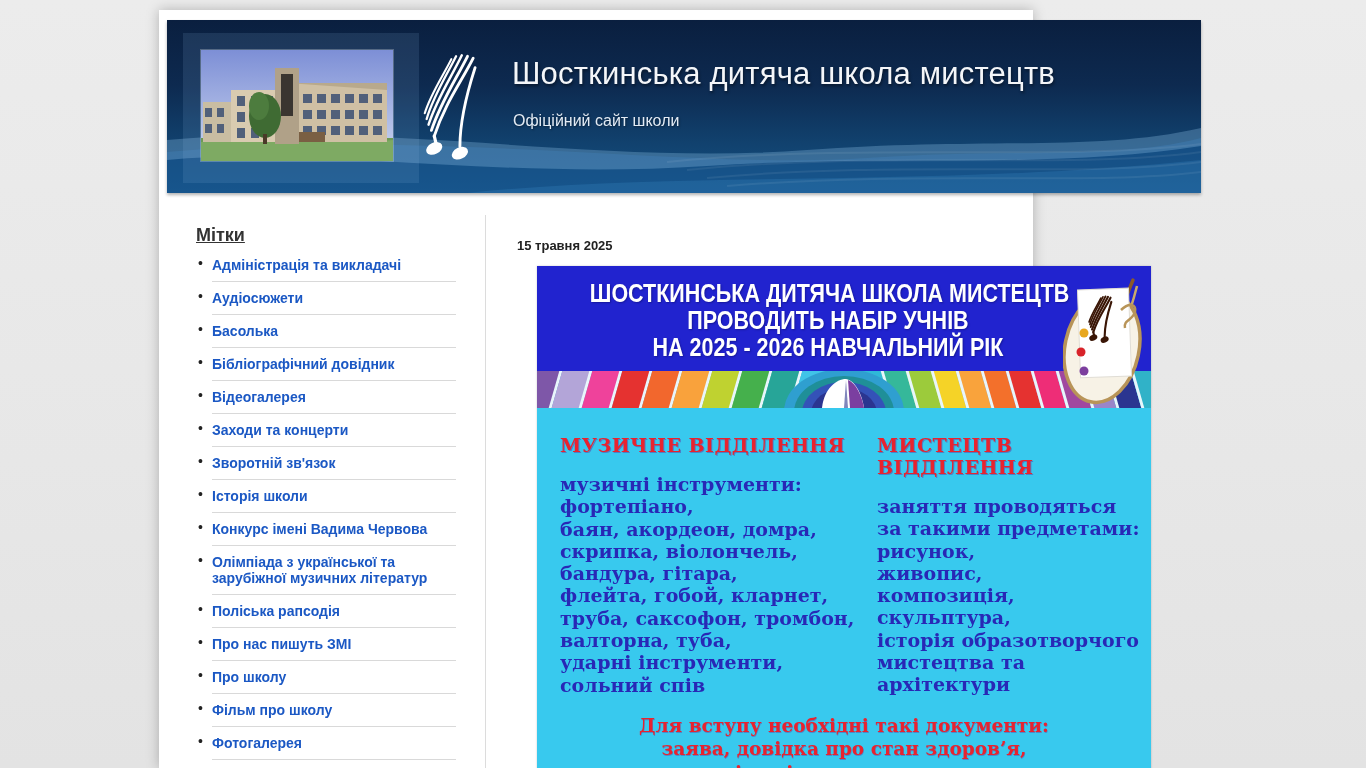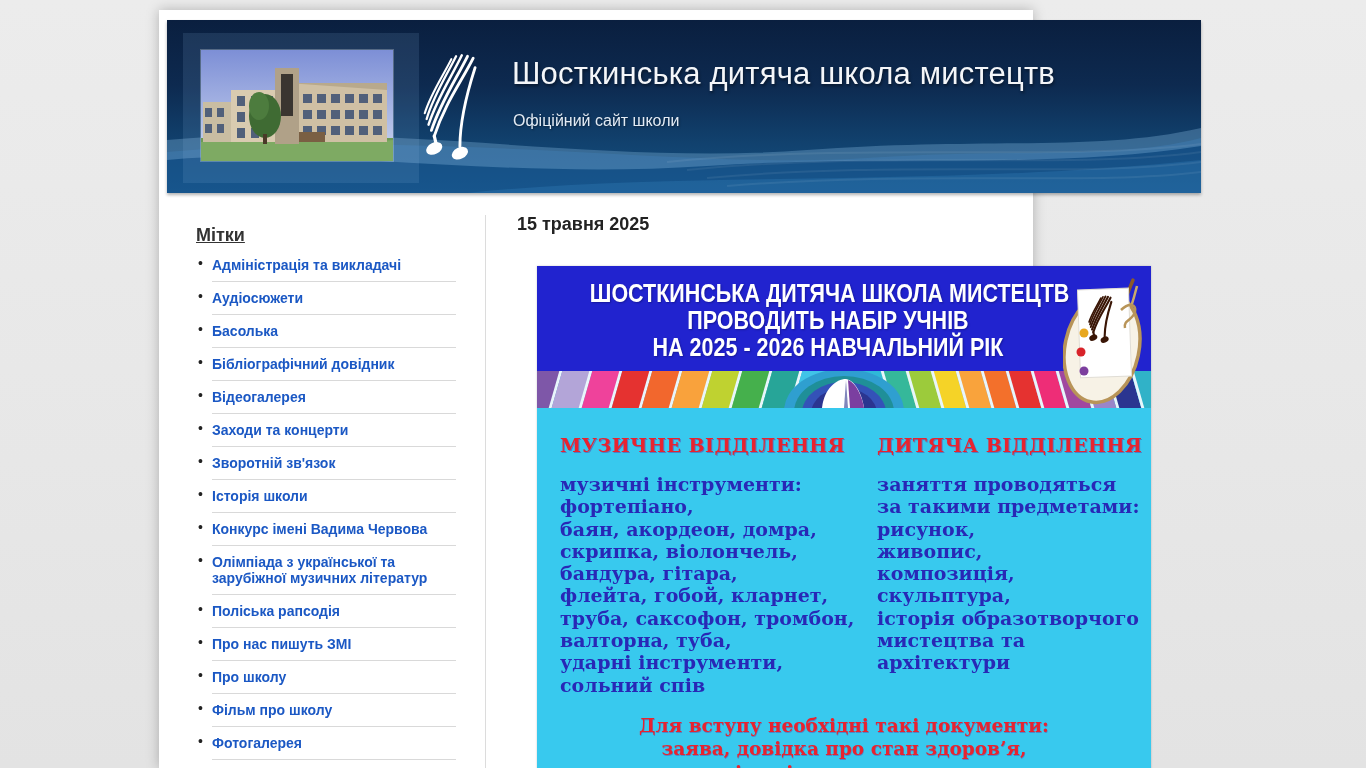--- a/index.html
+++ b/index.html
@@ -33,21 +33,21 @@
   .tag-item::before { content:"•"; position:absolute; left:2px; top:7px; color:#222;
     font-size:14px; }
   .tag-item::after { content:""; position:absolute; left:16px; right:0; bottom:0;
     height:1px; background:#d9d9d9; }
   .tag-link { font-size:14px; font-weight:bold; color:#1b58c4; text-decoration:none; }
 
   .content-divider { position:absolute; left:326px; top:205px; bottom:0; width:1px;
     background:#dcdcdc; }
 
   
-  .post-date { position:absolute; left:358px; top:204px; font-size:18px;
+  .post-date { position:absolute; left:358px; top:228px; font-size:13px;
     font-weight:bold; color:#222; }
 
   .poster { position:absolute; left:378px; top:256px; width:614px; height:620px;
     overflow:hidden; box-shadow:0 0 2px rgba(0,0,0,.2); }
   .poster-top { position:relative; height:105px; background:#2123cf;
     padding:14px 46px 0 14px; }
   .poster-title-line { text-align:center; color:#ffffff; font-weight:bold;
     font-size:25px; line-height:27px; transform:scaleX(.86); transform-origin:50% 50%;
     white-space:nowrap; text-shadow:1px 1px 2px rgba(0,0,60,.35);
     font-family:"Liberation Sans", sans-serif; }
@@ -244,21 +244,21 @@
               <div class="section-line">скрипка, віолончель,</div>
               <div class="section-line">бандура, гітара,</div>
               <div class="section-line">флейта, гобой, кларнет,</div>
               <div class="section-line">труба, саксофон, тромбон,</div>
               <div class="section-line">валторна, туба,</div>
               <div class="section-line">ударні інструменти,</div>
               <div class="section-line">сольний спів</div>
             </div>
         </div>
         <div class="poster-col-art">
-          <div class="section-heading">ДИТЯЧА ВІДДІЛЕННЯ</div>
+          <div class="section-heading">МИСТЕЦТВ ВІДДІЛЕННЯ</div>
           <div class="section-lines" id="art-lines">
               <div class="section-line">заняття проводяться</div>
               <div class="section-line">за такими предметами:</div>
               <div class="section-line">рисунок,</div>
               <div class="section-line">живопис,</div>
               <div class="section-line">композиція,</div>
               <div class="section-line">скульптура,</div>
               <div class="section-line">історія образотворчого</div>
               <div class="section-line">мистецтва та</div>
               <div class="section-line">архітектури</div>

